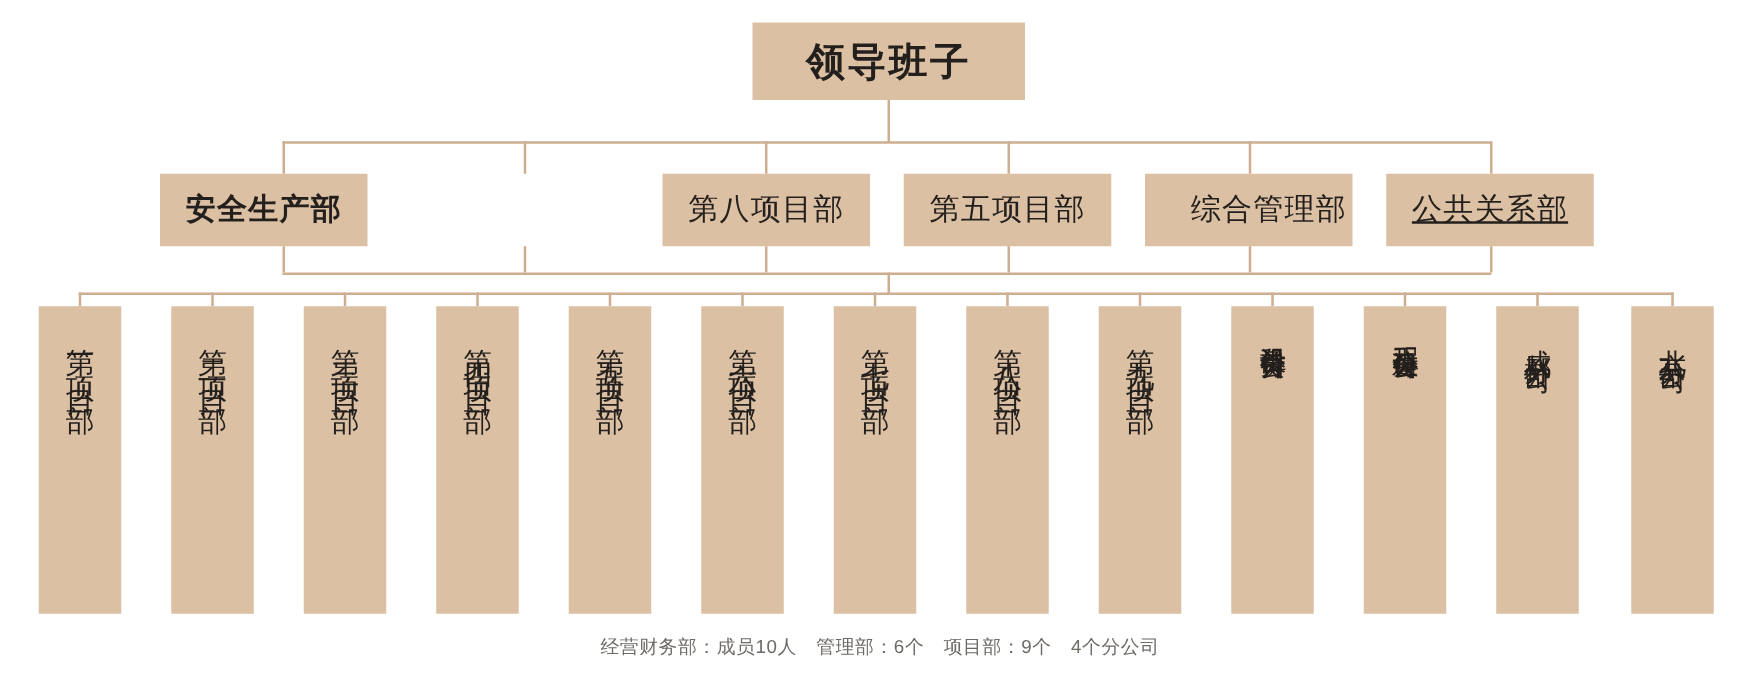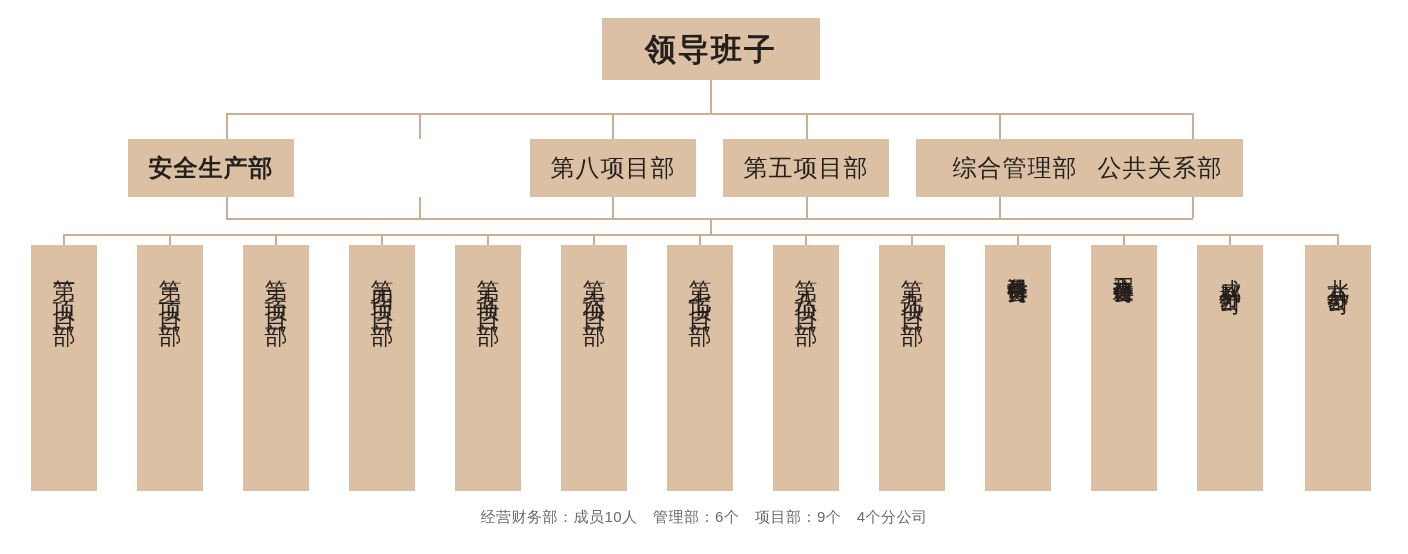--- a/index.html
+++ b/index.html
@@ -124,21 +124,21 @@
   </div>
   <div class="node dept" style="left:530px; width:166px;">
     <span>第八项目部</span>
   </div>
   <div class="node dept" style="left:723px; width:166px;">
     <span>第五项目部</span>
   </div>
   <div class="node dept" style="left:916px; width:166px;padding-left:32px;">
     <span>综合管理部</span>
   </div>
-  <div class="node dept" style="left:1077px; width:166px;">
+  <div class="node dept" style="left:1109px; width:166px;text-decoration:underline;">
     <span>公共关系部</span>
   </div>
 
   <div class="conn h" style="left:226px; top:218px; width:967px;"></div>
   <div class="conn v" style="left:226px;  top:197px; height:21px;"></div>
   <div class="conn v" style="left:419px;  top:197px; height:21px;"></div>
   <div class="conn v" style="left:612px;  top:197px; height:21px;"></div>
   <div class="conn v" style="left:806px;  top:197px; height:21px;"></div>
   <div class="conn v" style="left:999px;  top:197px; height:21px;"></div>
   <div class="conn v" style="left:1192px; top:197px; height:21px;"></div>

